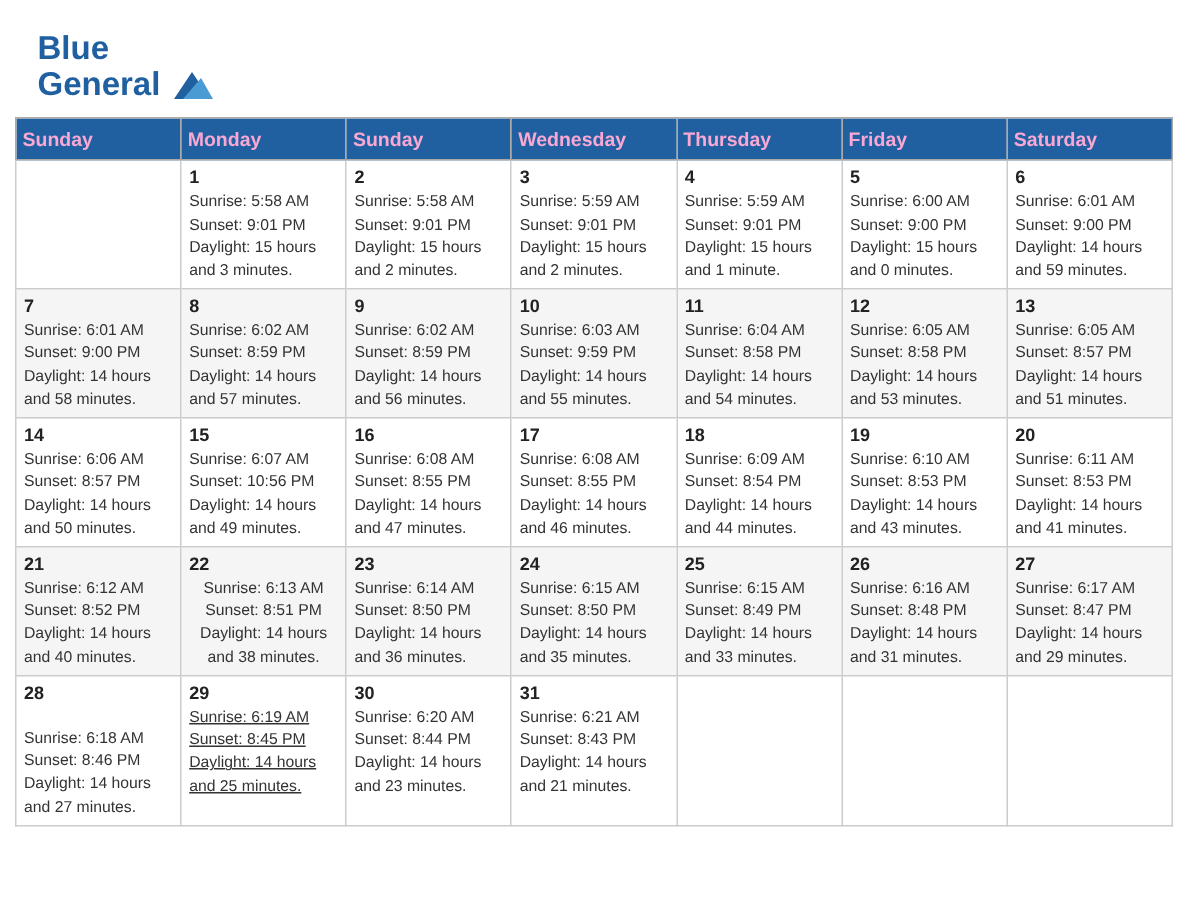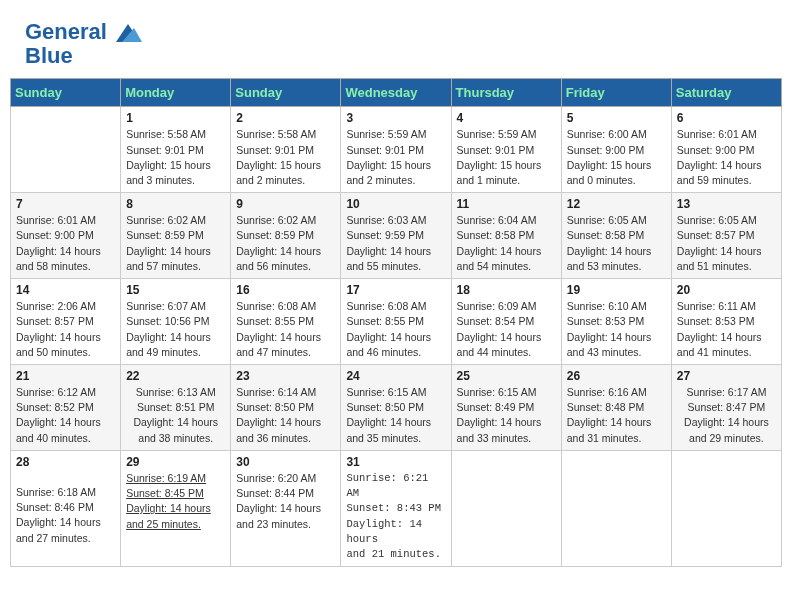--- a/index.html
+++ b/index.html
@@ -34,21 +34,21 @@
       color: #444;
     }
     .calendar {
       width: 100%;
       border-collapse: collapse;
       margin-top: 5px;
       font-size: 11px;
     }
     .calendar th {
       background-color: #2060a0;
-      color: #86efac;
+      color: #f9a8d4;
       padding: 6px 4px;
       text-align: left;
       font-size: 13px;
       font-weight: bold;
       border: 1px solid #aaa;
     }
     .calendar td {
       border: 1px solid #ccc;
       vertical-align: top;
       padding: 4px 5px;
@@ -74,30 +74,30 @@
     .empty-cell {
       background: #fff !important;
     }
   </style>
 </head>
 <body>
 
 <div class="header">
   <div class="logo">
     <div>
+      <div style="font-size:22px;font-weight:bold;color:#2060a0;line-height:1.1;">Blue</div>
       <div style="display:flex;align-items:center;">
         <div style="font-size:22px;font-weight:bold;color:#1a1a1a;line-height:1.1;">
           <span style="color:#2060a0;">General</span>
           <svg width="28" height="22" viewBox="0 0 28 22" style="vertical-align:middle;margin-left:1px;">
             <polygon points="2,20 14,2 26,20" fill="#2060a0"></polygon>
             <polygon points="8,20 20,6 28,20" fill="#4a9ad4"></polygon>
           </svg>
         </div>
       </div>
-      <div style="font-size:22px;font-weight:bold;color:#2060a0;line-height:1.1;">Blue</div>
     </div>
   </div>
   <div class="title-area">
     <div class="month-title"></div>
     <div class="location-title"></div>
   </div>
 </div>
 
 <table class="calendar">
   <thead>
@@ -204,21 +204,21 @@
           <span class="day-number">13</span>
           <div class="day-info" style="white-space: pre-line;">Sunrise: 6:05 AM
 Sunset: 8:57 PM
 Daylight: 14 hours
 and 51 minutes.</div>
         </td>
       </tr>
       <tr>
         <td>
           <span class="day-number">14</span>
-          <div class="day-info" style="white-space: pre-line;">Sunrise: 2:06 AM
+          <div class="day-info" style="white-space: pre-line;">Sunrise: 6:06 AM
 Sunset: 8:57 PM
 Daylight: 14 hours
 and 50 minutes.</div>
         </td>
         <td>
           <span class="day-number">15</span>
           <div class="day-info" style="white-space: pre-line;">Sunrise: 6:07 AM
 Sunset: 10:56 PM
 Daylight: 14 hours
 and 49 minutes.</div>
@@ -297,21 +297,21 @@
         </td>
         <td>
           <span class="day-number">26</span>
           <div class="day-info" style="white-space: pre-line;">Sunrise: 6:16 AM
 Sunset: 8:48 PM
 Daylight: 14 hours
 and 31 minutes.</div>
         </td>
         <td>
           <span class="day-number">27</span>
-          <div class="day-info" style="white-space: pre-line; text-align: center;">Sunrise: 6:17 AM
+          <div class="day-info" style="white-space: pre-line;">Sunrise: 6:17 AM
 Sunset: 8:47 PM
 Daylight: 14 hours
 and 29 minutes.</div>
         </td>
       </tr>
       <tr>
         <td>
           <span class="day-number">28</span>
           <div class="day-info" style="white-space: pre-line; margin-top: 16px;">Sunrise: 6:18 AM
 Sunset: 8:46 PM
@@ -327,21 +327,21 @@
         </td>
         <td>
           <span class="day-number">30</span>
           <div class="day-info" style="white-space: pre-line;">Sunrise: 6:20 AM
 Sunset: 8:44 PM
 Daylight: 14 hours
 and 23 minutes.</div>
         </td>
         <td>
           <span class="day-number">31</span>
-          <div class="day-info" style="white-space: pre-line; font-family: Liberation Mono, monospace;">Sunrise: 6:21 AM
+          <div class="day-info" style="white-space: pre-line;">Sunrise: 6:21 AM
 Sunset: 8:43 PM
 Daylight: 14 hours
 and 21 minutes.</div>
         </td>
         <td class="empty-cell"></td>
         <td class="empty-cell"></td>
         <td class="empty-cell"></td>
       </tr>
     </tbody>
 </table>

